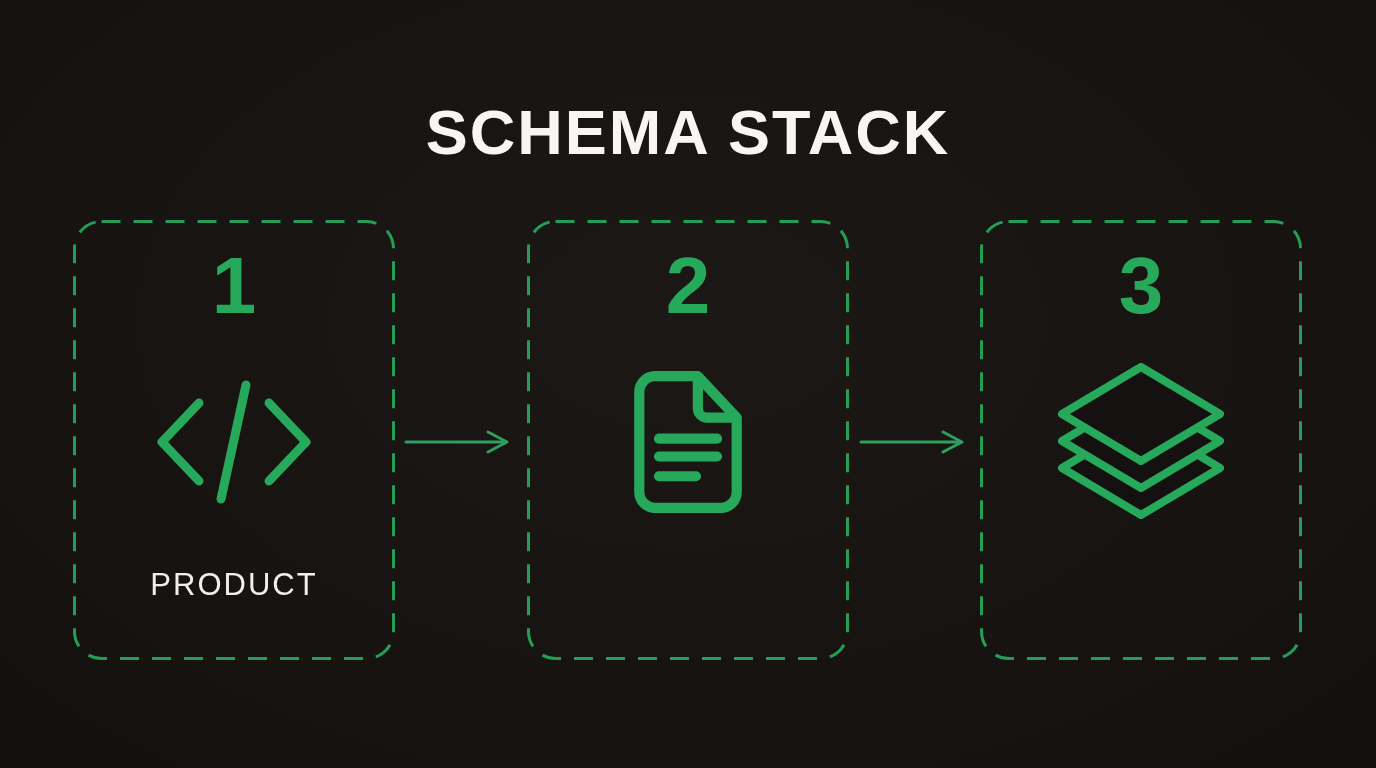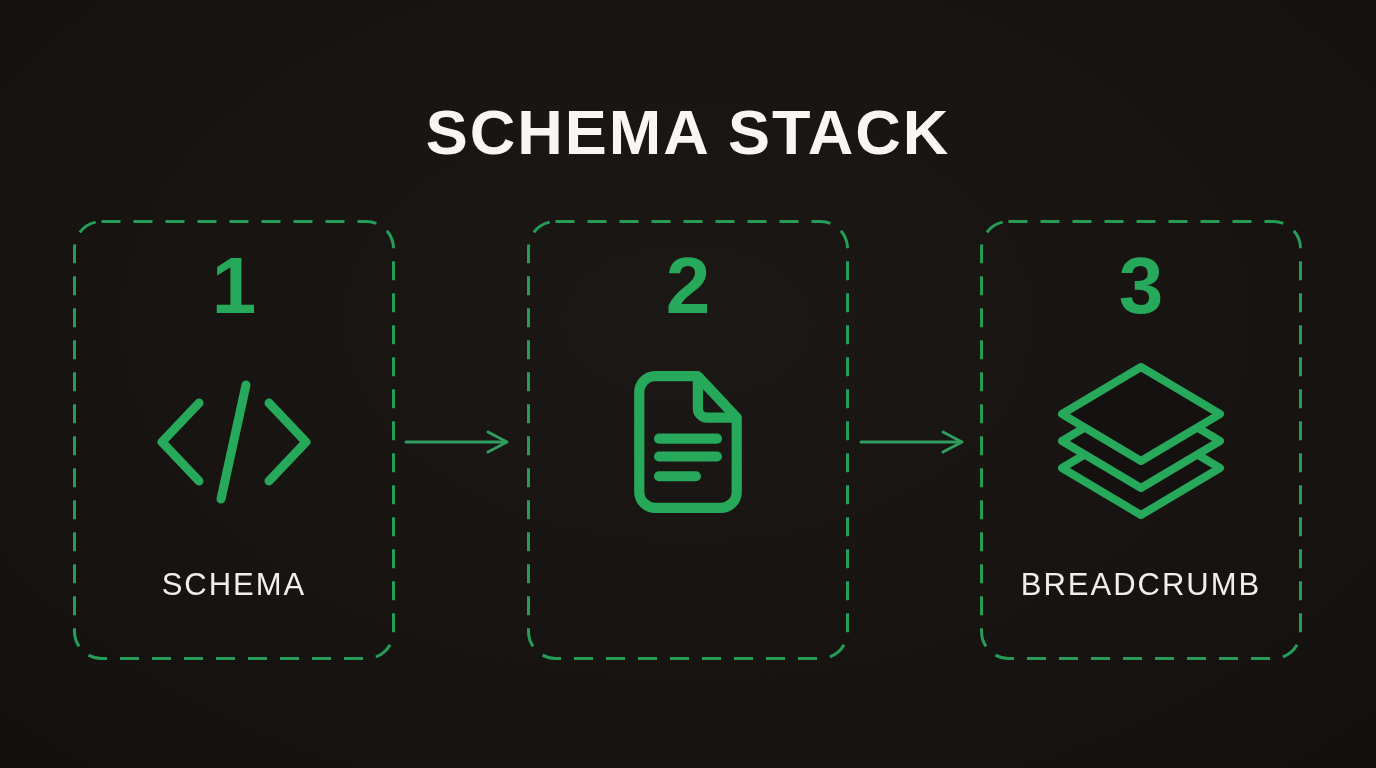--- a/index.html
+++ b/index.html
@@ -70,21 +70,21 @@
       <rect x="1.5" y="1.5" width="319" height="437" rx="27"></rect>
     </svg>
     <div class="step-num">1</div>
     <div class="icon-wrap">
       <svg width="170" height="126" viewBox="0 0 170 126" fill="none" stroke="currentColor" stroke-width="9" stroke-linecap="round" stroke-linejoin="round">
         <polyline points="50,24 13,63 50,102"></polyline>
         <polyline points="120,24 157,63 120,102"></polyline>
         <line x1="97" y1="6" x2="72" y2="120"></line>
       </svg>
     </div>
-    <div class="card-label">SCHEMA</div>
+    <div class="card-label">PRODUCT</div>
   </section>
 
   <div class="arrow arrow-1">
     <svg width="118" height="26" viewBox="0 0 118 26" fill="none" stroke="currentColor" stroke-width="3" stroke-linecap="round" stroke-linejoin="round">
       <line x1="3" y1="13" x2="100" y2="13"></line>
       <polyline points="85,3 104,13 85,23"></polyline>
     </svg>
   </div>
 
   <section class="card card-2">
@@ -115,16 +115,15 @@
       <rect x="1.5" y="1.5" width="319" height="437" rx="27"></rect>
     </svg>
     <div class="step-num">3</div>
     <div class="icon-wrap">
       <svg width="168" height="158" viewBox="0 0 168 158" stroke="currentColor" stroke-width="8" stroke-linejoin="round">
         <polygon points="84,58 163,105 84,152 5,105" fill="#141110"></polygon>
         <polygon points="84,31 163,78 84,125 5,78" fill="#141110"></polygon>
         <polygon points="84,4 163,51 84,98 5,51" fill="#141110"></polygon>
       </svg>
     </div>
-    <div class="card-label">BREADCRUMB</div>
   </section>
 
 </div>
 
 </body></html>

